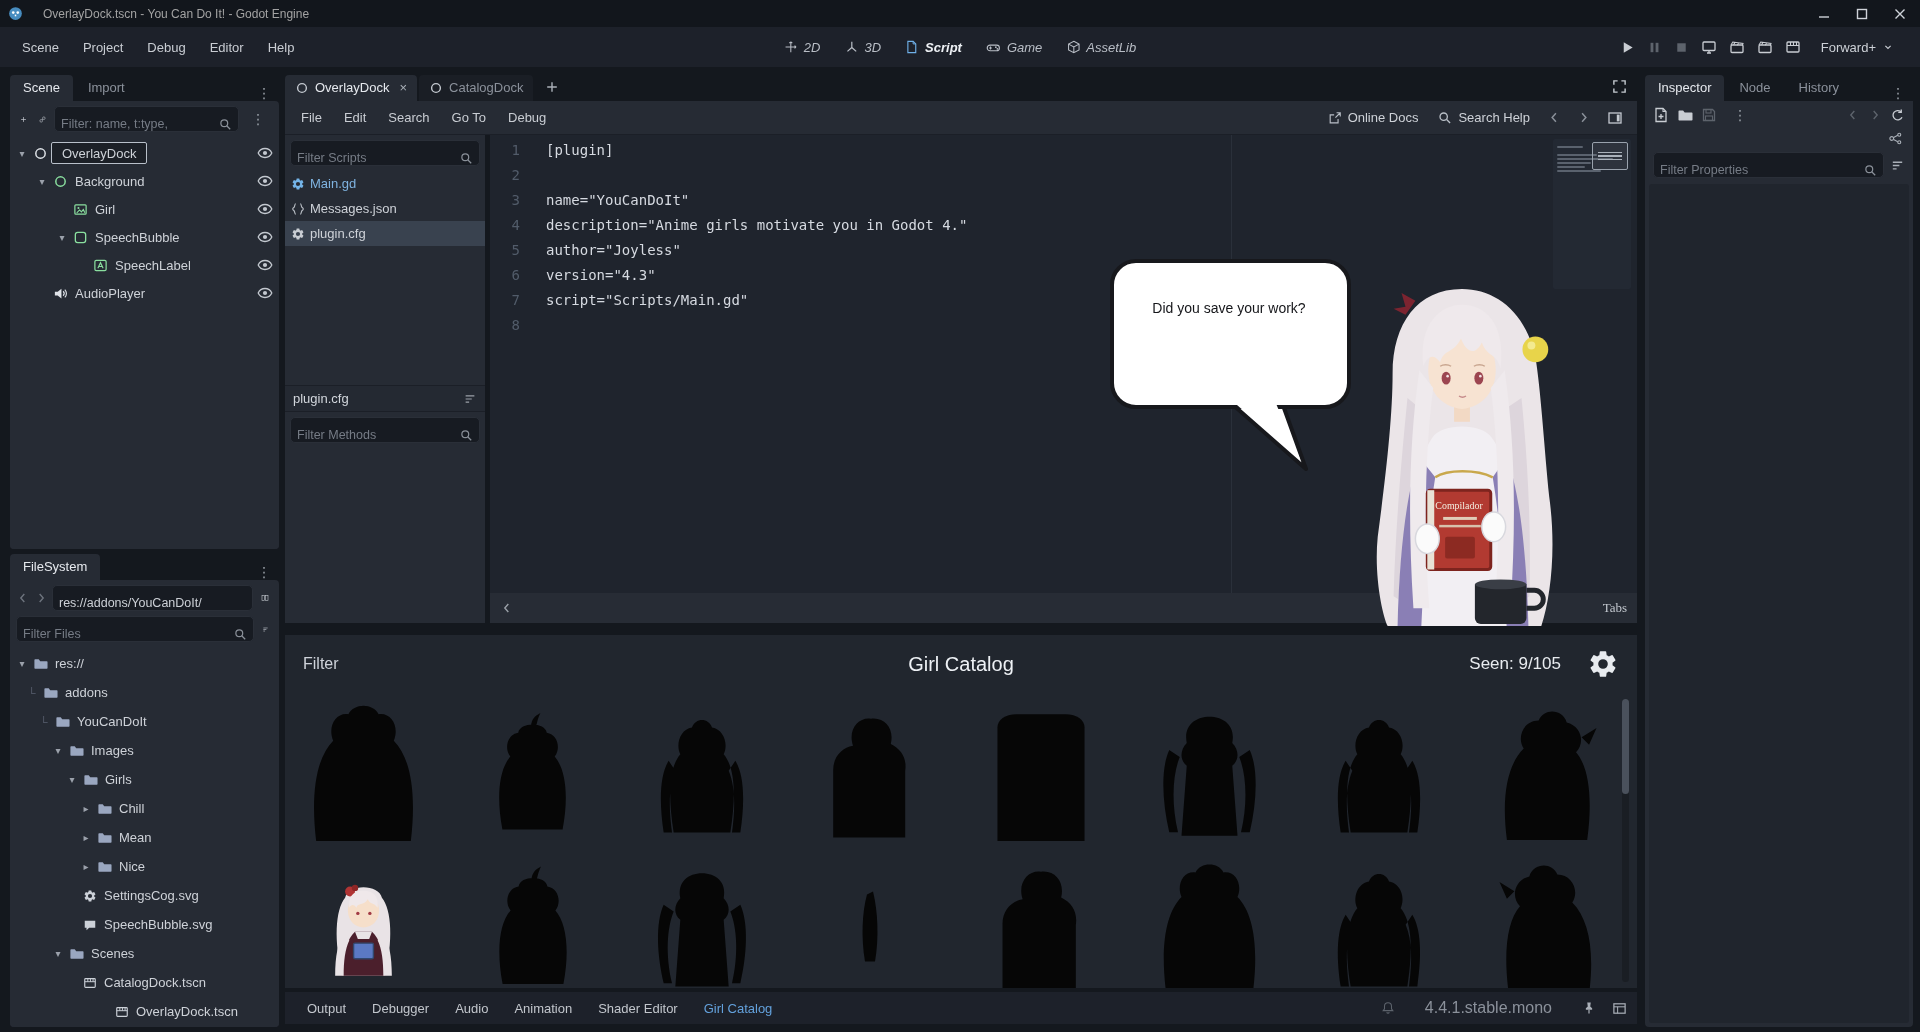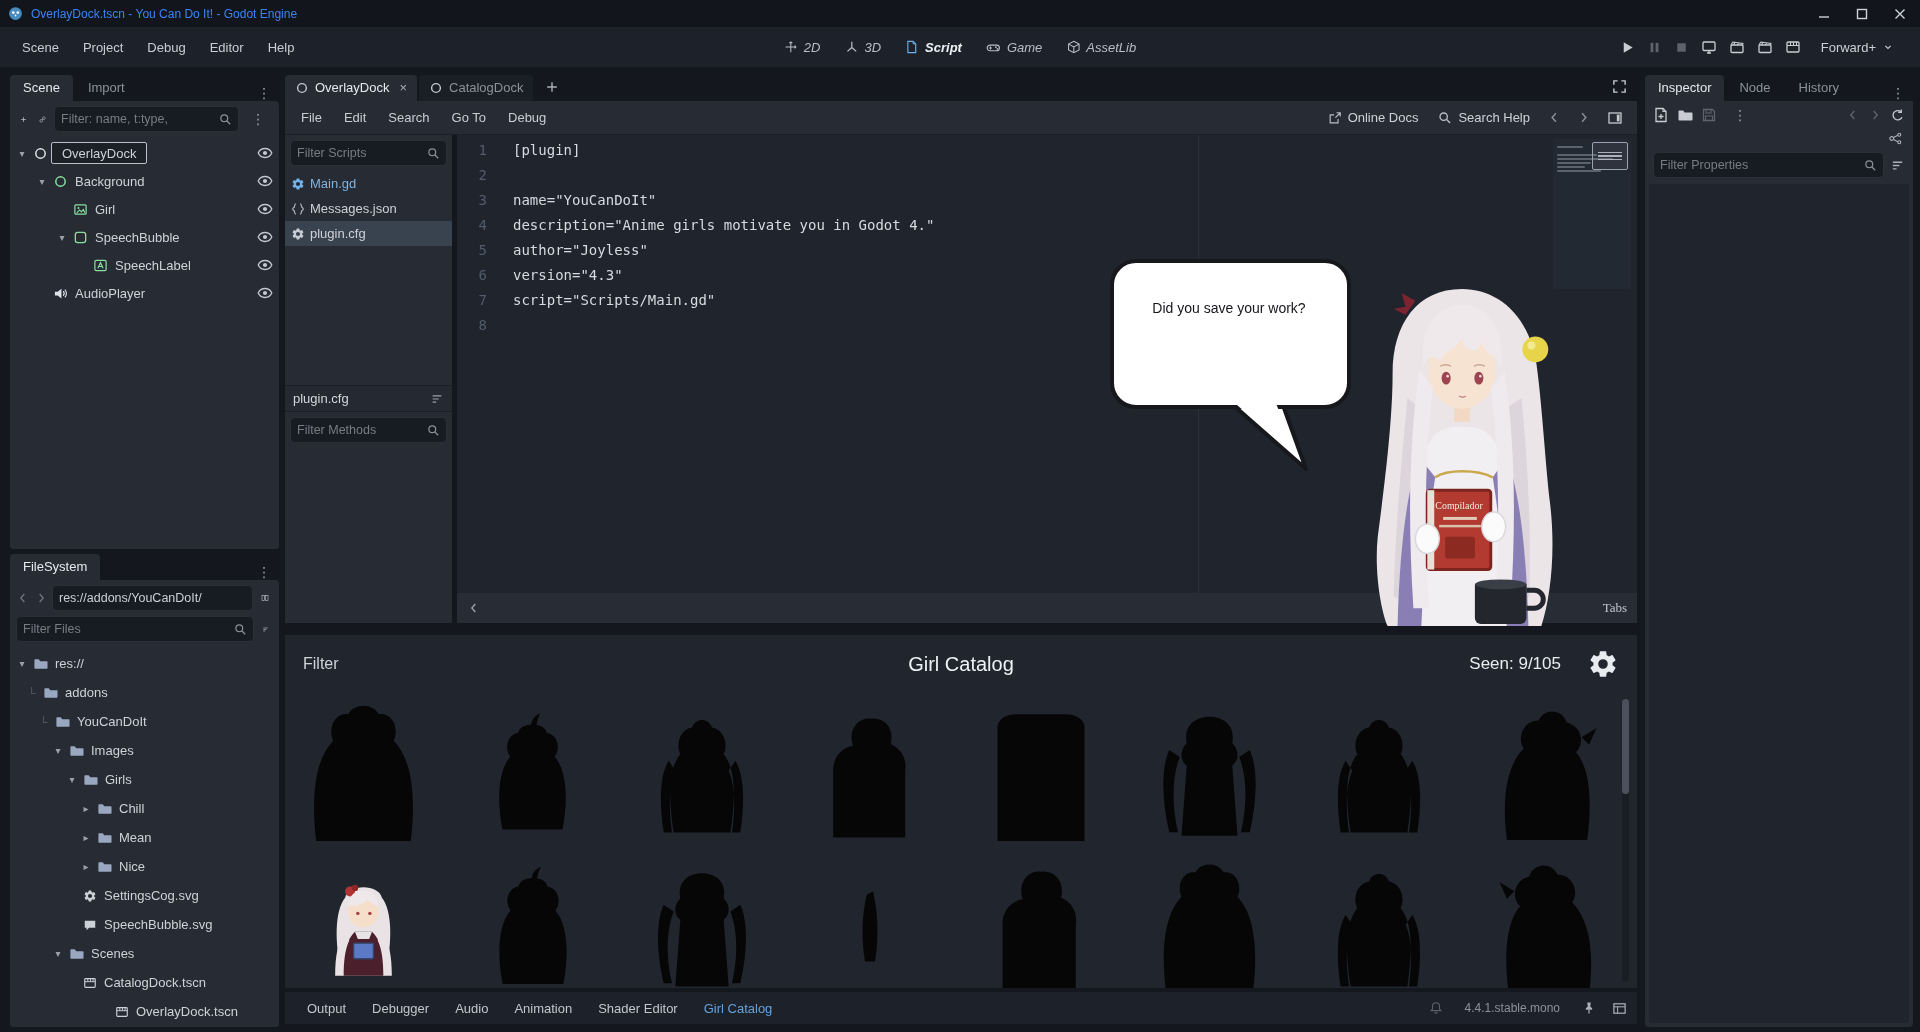--- a/index.html
+++ b/index.html
@@ -10,42 +10,42 @@
   *{margin:0;padding:0;box-sizing:border-box;}
   html,body{width:1920px;height:1032px;overflow:hidden;}
   body{background:var(--bg);font-family:"Liberation Sans",sans-serif;color:var(--text);font-size:13px;position:relative;}
   .ic{flex:none;display:inline-block;vertical-align:middle;}
   svg{display:block;}
   .row{display:flex;align-items:center;}
   .spacer{flex:1;}
 
   
   #titlebar{position:absolute;left:0;top:0;width:1920px;height:27px;background:var(--titlebar);display:flex;align-items:center;padding:0 8px;gap:8px;}
-  #titlebar .t{font-size:12px;color:#3b82f6;}
+  #titlebar .t{font-size:12px;color:#a3a3a3;margin-left:12px;}
   .winbtns{display:flex;gap:26px;margin-right:6px;align-items:center;color:#cfd3d9;}
 
   
   #menubar{position:absolute;left:0;top:27px;width:1920px;height:40px;background:var(--bar);display:flex;align-items:center;padding:0 10px;}
   .menu-item{padding:6px 12px;color:#c9cdd3;border-radius:4px;cursor:default;}
   #ctx{position:absolute;left:50%;transform:translateX(-50%);display:flex;align-items:center;gap:4px;}
   .ctx-item{display:flex;gap:6px;padding:5px 10px;color:#b9bec6;border-radius:4px;font-style:italic;}
   .ctx-item.active{color:#eef1f5;font-weight:bold;}
   .ctx-item.active .ic{color:#6fb0e8;}
   #runbar{margin-left:auto;display:flex;align-items:center;gap:12px;padding-right:8px;}
   #runbar .ic{color:#c9cdd3;}
   #runbar .dimi{color:#5d636c;}
   .renderer{display:flex;align-items:center;gap:6px;color:#ccd0d6;padding:4px 8px;}
 
   
   .dock-tabs{display:flex;align-items:flex-end;height:28px;gap:2px;}
   .dock-tab{padding:5px 13px 6px;color:var(--dim);background:transparent;border-radius:4px 4px 0 0;}
   .dock-tab.active{background:var(--panel);color:var(--white);}
   .dots{color:#9aa0a8;font-size:14px;padding:0 8px;}
   .tool-ic{color:#c5cad1;padding:0 4px;}
-  .filter{display:flex;align-items:center;background:var(--input);border:1px solid #2a2f38;border-radius:5px;height:26px;padding:0 6px;flex:1;min-width:0;}
+  .filter{display:flex;align-items:flex-end;background:var(--input);border:1px solid #2a2f38;border-radius:5px;height:26px;padding:0 6px;flex:1;min-width:0;}
   .filter input{flex:1;min-width:0;background:transparent;border:0;outline:0;color:var(--text);font-size:12.5px;font-family:inherit;}
   .filter input::placeholder{color:#767c86;}
   .filter .ic{color:#8a9099;}
 
   
   #left{position:absolute;left:10px;top:73px;width:269px;height:954px;display:flex;flex-direction:column;gap:3px;}
   #scene-dock{height:476px;display:flex;flex-direction:column;}
   #scene-body{background:var(--panel);flex:1;border-radius:0 4px 4px 4px;display:flex;flex-direction:column;overflow:hidden;}
   .dock-toolbar{display:flex;align-items:center;gap:4px;padding:5px 6px;}
   .tree{flex:1;overflow:hidden;background:var(--panel);padding-top:2px;}
@@ -67,21 +67,21 @@
   #stabs{display:flex;align-items:flex-end;height:28px;gap:2px;}
   .stab{display:flex;align-items:center;gap:6px;background:#1a1e25;color:var(--dim);padding:5px 10px 6px;border-radius:4px 4px 0 0;}
   .stab.active{background:var(--panel);color:var(--white);}
   .stab .close{color:#aab0b8;margin-left:4px;font-size:13px;}
   .stab .ic{color:#c3c8cf;}
   #smenu{height:34px;background:var(--panel);display:flex;align-items:center;padding:0 6px;gap:2px;border-bottom:1px solid #1b1f27;}
   #smenu .menu-item{padding:4px 10px;font-size:13px;}
   .help-btn{display:flex;align-items:center;gap:6px;color:#ced2d8;padding:4px 9px;}
   .help-btn .ic{color:#b9bfc7;}
   #smain{display:flex;height:488px;gap:5px;background:var(--bg);}
-  #ssidebar{width:167px;background:var(--panel);display:flex;flex-direction:column;}
+  #ssidebar{width:200px;background:var(--panel);display:flex;flex-direction:column;}
   #ssidebar .pad{padding:5px 5px 3px;}
   .slist{height:216px;background:var(--panel);padding-top:2px;}
   .srow{display:flex;align-items:center;height:25px;padding:0 6px;gap:5px;color:#ced2d8;}
   .srow.sel{background:var(--sel);}
   .srow .ic{color:#aeb4bd;}
   .name-row{display:flex;align-items:center;height:27px;padding:0 8px;background:#242932;border-top:1px solid #1b1f27;border-bottom:1px solid #1b1f27;color:#d2d6dc;}
   .members{flex:1;background:var(--panel);}
   #codecol{flex:1;display:flex;flex-direction:column;min-width:0;}
   #codearea{flex:1;background:var(--code);position:relative;padding-top:3px;overflow:hidden;}
   .code-row{display:flex;height:25px;line-height:25px;font-family:"DejaVu Sans Mono",monospace;font-size:14px;}
@@ -108,21 +108,21 @@
   .cell{width:125px;height:148px;display:flex;align-items:flex-end;justify-content:center;}
   .sil{width:115px;height:142px;fill:#060606;}
   #cat-scroll{position:absolute;right:8px;top:64px;bottom:6px;width:7px;background:#1a1e24;border-radius:4px;}
   #cat-thumb{position:absolute;left:0;top:0;width:7px;height:95px;background:#4a515c;border-radius:4px;}
 
   
   #gap2{height:4px;}
   #bbar{height:32px;background:var(--bar);display:flex;align-items:center;padding:0 10px;gap:2px;}
   .bitem{padding:5px 12px;color:#c2c6cc;border-radius:4px;}
   .bitem.active{color:var(--accent);}
-  #bver{color:#8b919b;font-size:12px;margin:0 20px;}
+  #bver{color:#8b919b;font-size:16px;margin:0 28px;}
   #bbar .ic{color:#aab0b8;}
 
   
   #right{position:absolute;left:1645px;top:73px;width:268px;height:954px;display:flex;flex-direction:column;}
   #insp-body{background:var(--panel);flex:1;border-radius:0 0 4px 4px;display:flex;flex-direction:column;overflow:hidden;}
   #insp-toolbar{display:flex;align-items:center;gap:8px;padding:6px 8px;}
   #insp-toolbar .ic{color:#c9cdd3;}
   #insp-sub{display:flex;justify-content:flex-end;padding:2px 10px 4px;}
   #insp-filter{display:flex;align-items:center;gap:6px;padding:2px 8px 6px;}
   #insp-empty{flex:1;background:#20252d;margin:0 4px 4px;border-radius:3px;}

